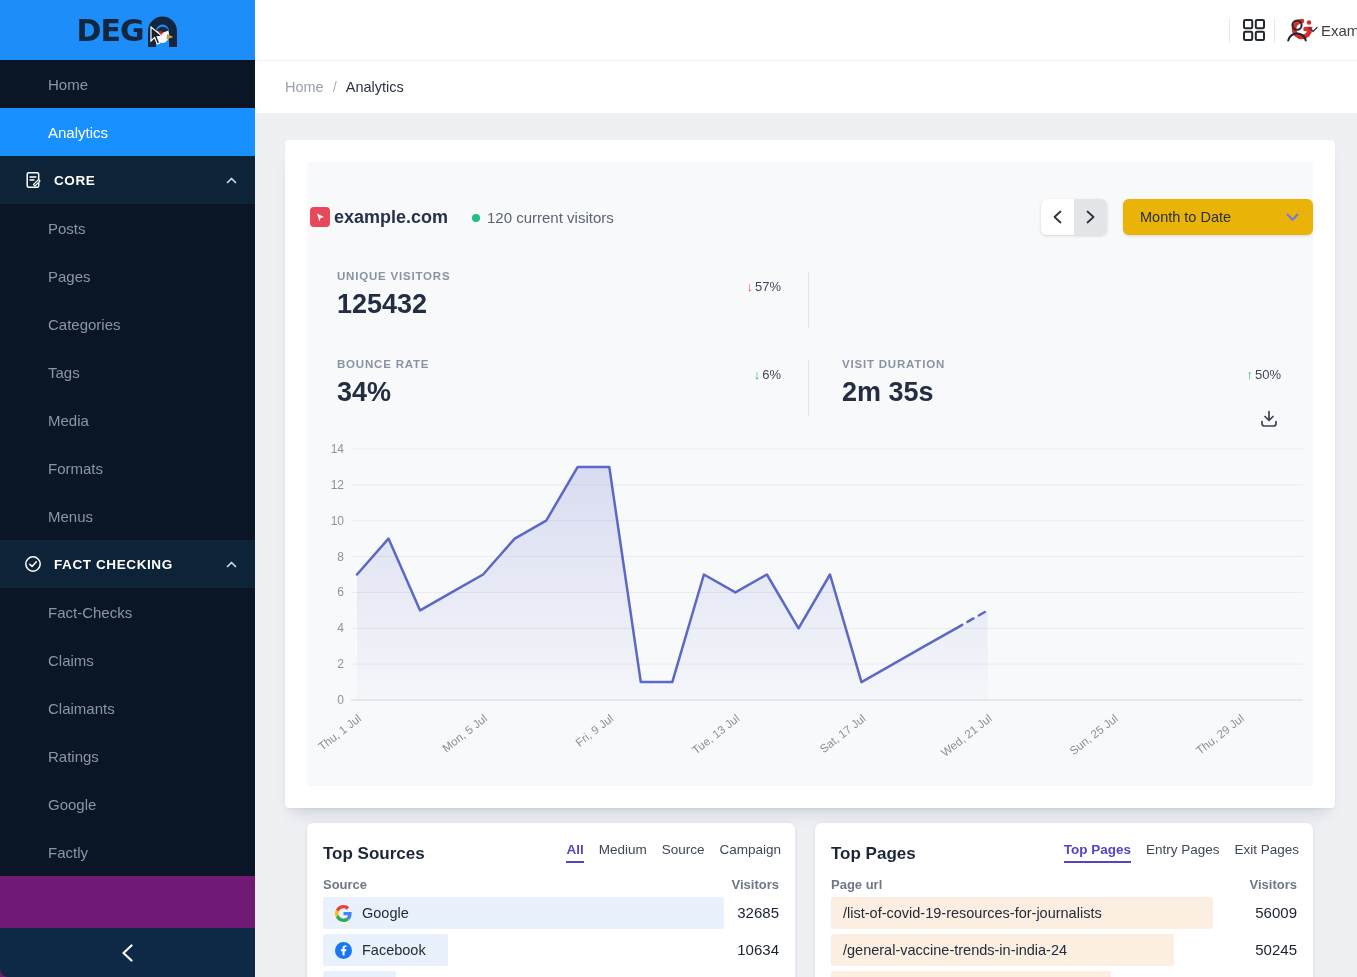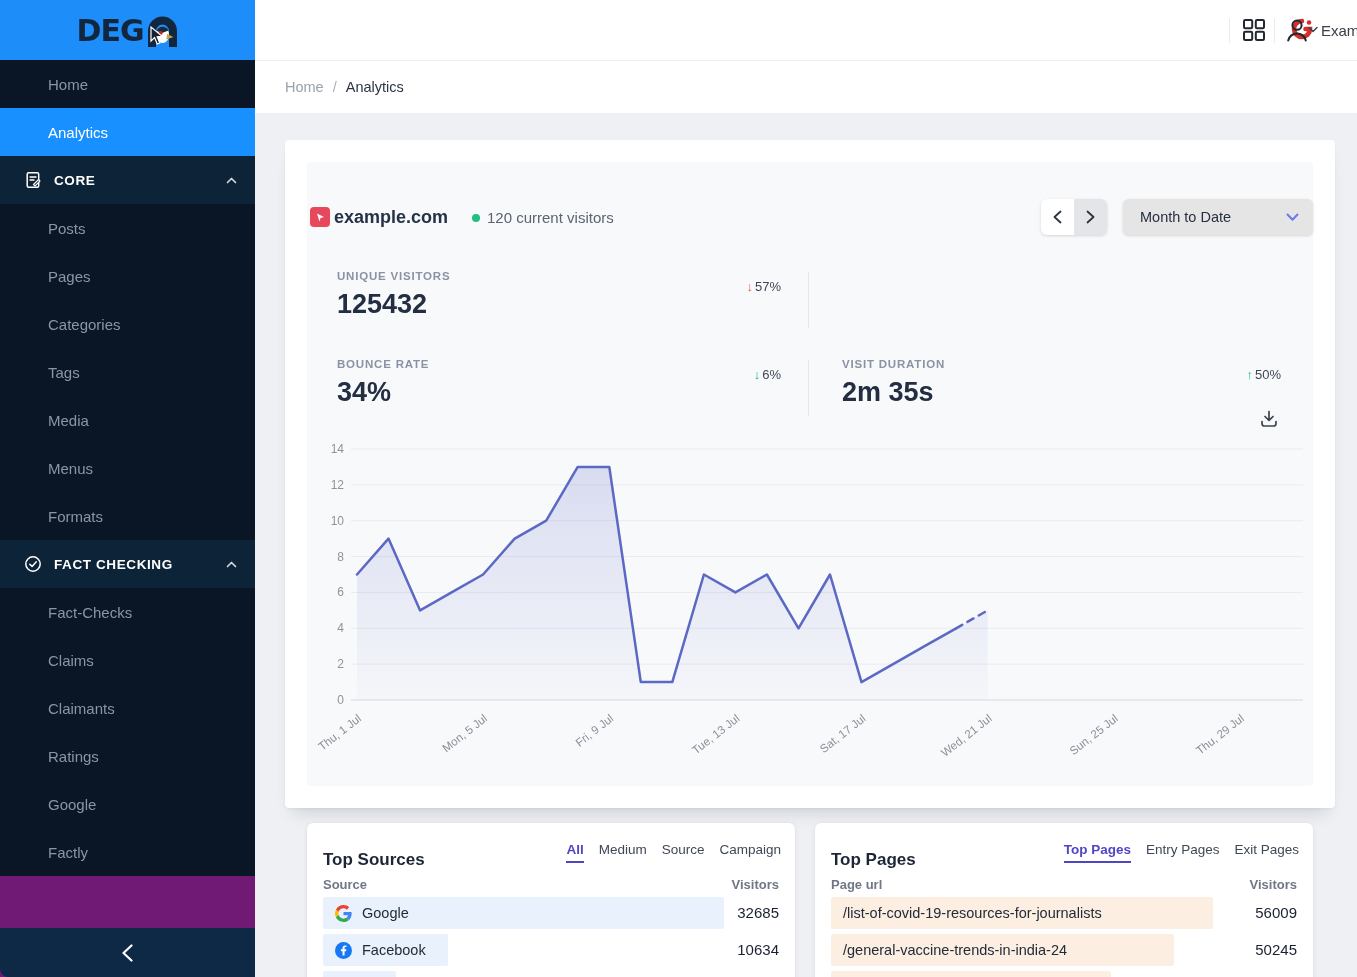--- a/index.html
+++ b/index.html
@@ -33,38 +33,38 @@
   
   .panel-card { position:absolute; left:285px; top:140px; width:1050px; height:668px; background:#fff; border-radius:4px; box-shadow:0 12px 16px -8px rgba(15,23,42,.15), 0 1px 3px rgba(15,23,42,.05); }
   .panel-inner { position:absolute; left:307px; top:162px; width:1006px; height:624px; background:#f8f9fb; border-radius:4px; }
   .favicon { position:absolute; left:3px; top:45px; width:20px; height:20px; border-radius:4px; background:#e8485c; display:flex; align-items:center; justify-content:center; }
   .site-name { position:absolute; left:27px; top:45px; font-size:18px; font-weight:700; color:#263248; }
   .live-dot { position:absolute; left:165px; top:52px; width:8px; height:8px; border-radius:50%; }
   .live-text { position:absolute; left:180px; top:47px; font-size:15px; color:#5a6472; }
   .prevnext { position:absolute; left:734px; top:37px; width:66px; height:36px; background:#fff; border-radius:6px; box-shadow:0 1px 3px rgba(15,23,42,.16); display:flex; overflow:hidden; }
   .pn-btn { width:33px; height:36px; display:flex; align-items:center; justify-content:center; cursor:pointer; }
   .pn-btn.next { background:#e3e5e9; }
-  .period-select { position:absolute; left:816px; top:37px; width:190px; height:36px; background:#e5e5e5; border-radius:6px; box-shadow:0 1px 3px rgba(15,23,42,.16); display:flex; align-items:center; padding:0 14px 0 17px; cursor:pointer; }
+  .period-select { position:absolute; left:816px; top:37px; width:190px; height:36px; background:#eab308; border-radius:6px; box-shadow:0 1px 3px rgba(15,23,42,.16); display:flex; align-items:center; padding:0 14px 0 17px; cursor:pointer; }
   .period-label { flex:1; font-size:14.5px; font-weight:500; color:#27303f; }
 
   .stat { position:absolute; height:58px; }
   .stat-label { font-size:11.5px; font-weight:700; letter-spacing:.8px; color:#8a93a3; }
   .stat-value { margin-top:7px; font-size:27px; font-weight:700; color:#232e43; }
   .stat-change { position:absolute; right:0; top:9px; font-size:13px; color:#3f4757; }
   .stat-change .arrow { font-weight:700; margin-right:2px; }
   .stat-divider { position:absolute; width:1px; height:56px; background:#e4e7ea; }
   .dl-btn { position:absolute; left:952px; top:247px; width:20px; height:20px; cursor:pointer; }
 
   .chart-wrap { position:absolute; left:0; top:278px; width:1006px; height:332px; }
 
   
   .table-card { position:absolute; top:823px; height:170px; background:#fff; border-radius:6px; box-shadow:0 1px 4px rgba(15,23,42,.10); overflow:hidden; }
   .table-card.sources { left:307px; width:488px; }
   .table-card.pages { left:815px; width:498px; }
-  .tc-title { position:absolute; left:16px; top:27px; font-size:17px; font-weight:700; color:#1d2636; }
+  .tc-title { position:absolute; left:16px; top:21px; font-size:17px; font-weight:700; color:#1d2636; }
   .tc-tabs { position:absolute; right:14px; top:19px; display:flex; gap:15px; }
   .tc-tab { font-size:13.5px; color:#3e4856; cursor:pointer; padding-bottom:4px; }
   .tc-tab.active { color:#5046c5; font-weight:700; border-bottom:2px solid #5046c5; }
   .tc-cols { position:absolute; left:16px; right:16px; top:54px; display:flex; justify-content:space-between; font-size:13px; font-weight:600; color:#6f7886; }
   .tc-rows { position:absolute; left:16px; right:16px; top:74px; }
   .t-row { position:relative; height:32px; margin-bottom:5px; }
   .t-bar { position:absolute; left:0; top:0; height:32px; border-radius:2px; }
   .t-label { position:absolute; left:12px; top:0; height:32px; display:flex; align-items:center; gap:10px; font-size:14.5px; color:#222b3a; }
   .t-value { position:absolute; right:0; top:0; height:32px; line-height:32px; font-size:15px; font-weight:500; color:#1a2232; }
 
@@ -118,24 +118,24 @@
       <div class="side-item">
         <span>Categories</span>
       </div>
       <div class="side-item">
         <span>Tags</span>
       </div>
       <div class="side-item">
         <span>Media</span>
       </div>
       <div class="side-item">
+        <span>Formats</span>
+      </div>
+      <div class="side-item">
         <span>Menus</span>
-      </div>
-      <div class="side-item">
-        <span>Formats</span>
       </div>
       <div class="side-section">
         <span class="sec-icon">
           <svg width="18" height="18" viewBox="0 0 18 18">
             <circle cx="9" cy="9" r="7.2" fill="none" stroke="#fff" stroke-width="1.5"></circle>
             <polyline points="5.8,9.2 8.1,11.4 12.3,6.8" fill="none" stroke="#fff" stroke-width="1.5" stroke-linecap="round" stroke-linejoin="round"></polyline>
           </svg>
         </span>
         <span class="sec-label">FACT CHECKING</span>
         <span>

